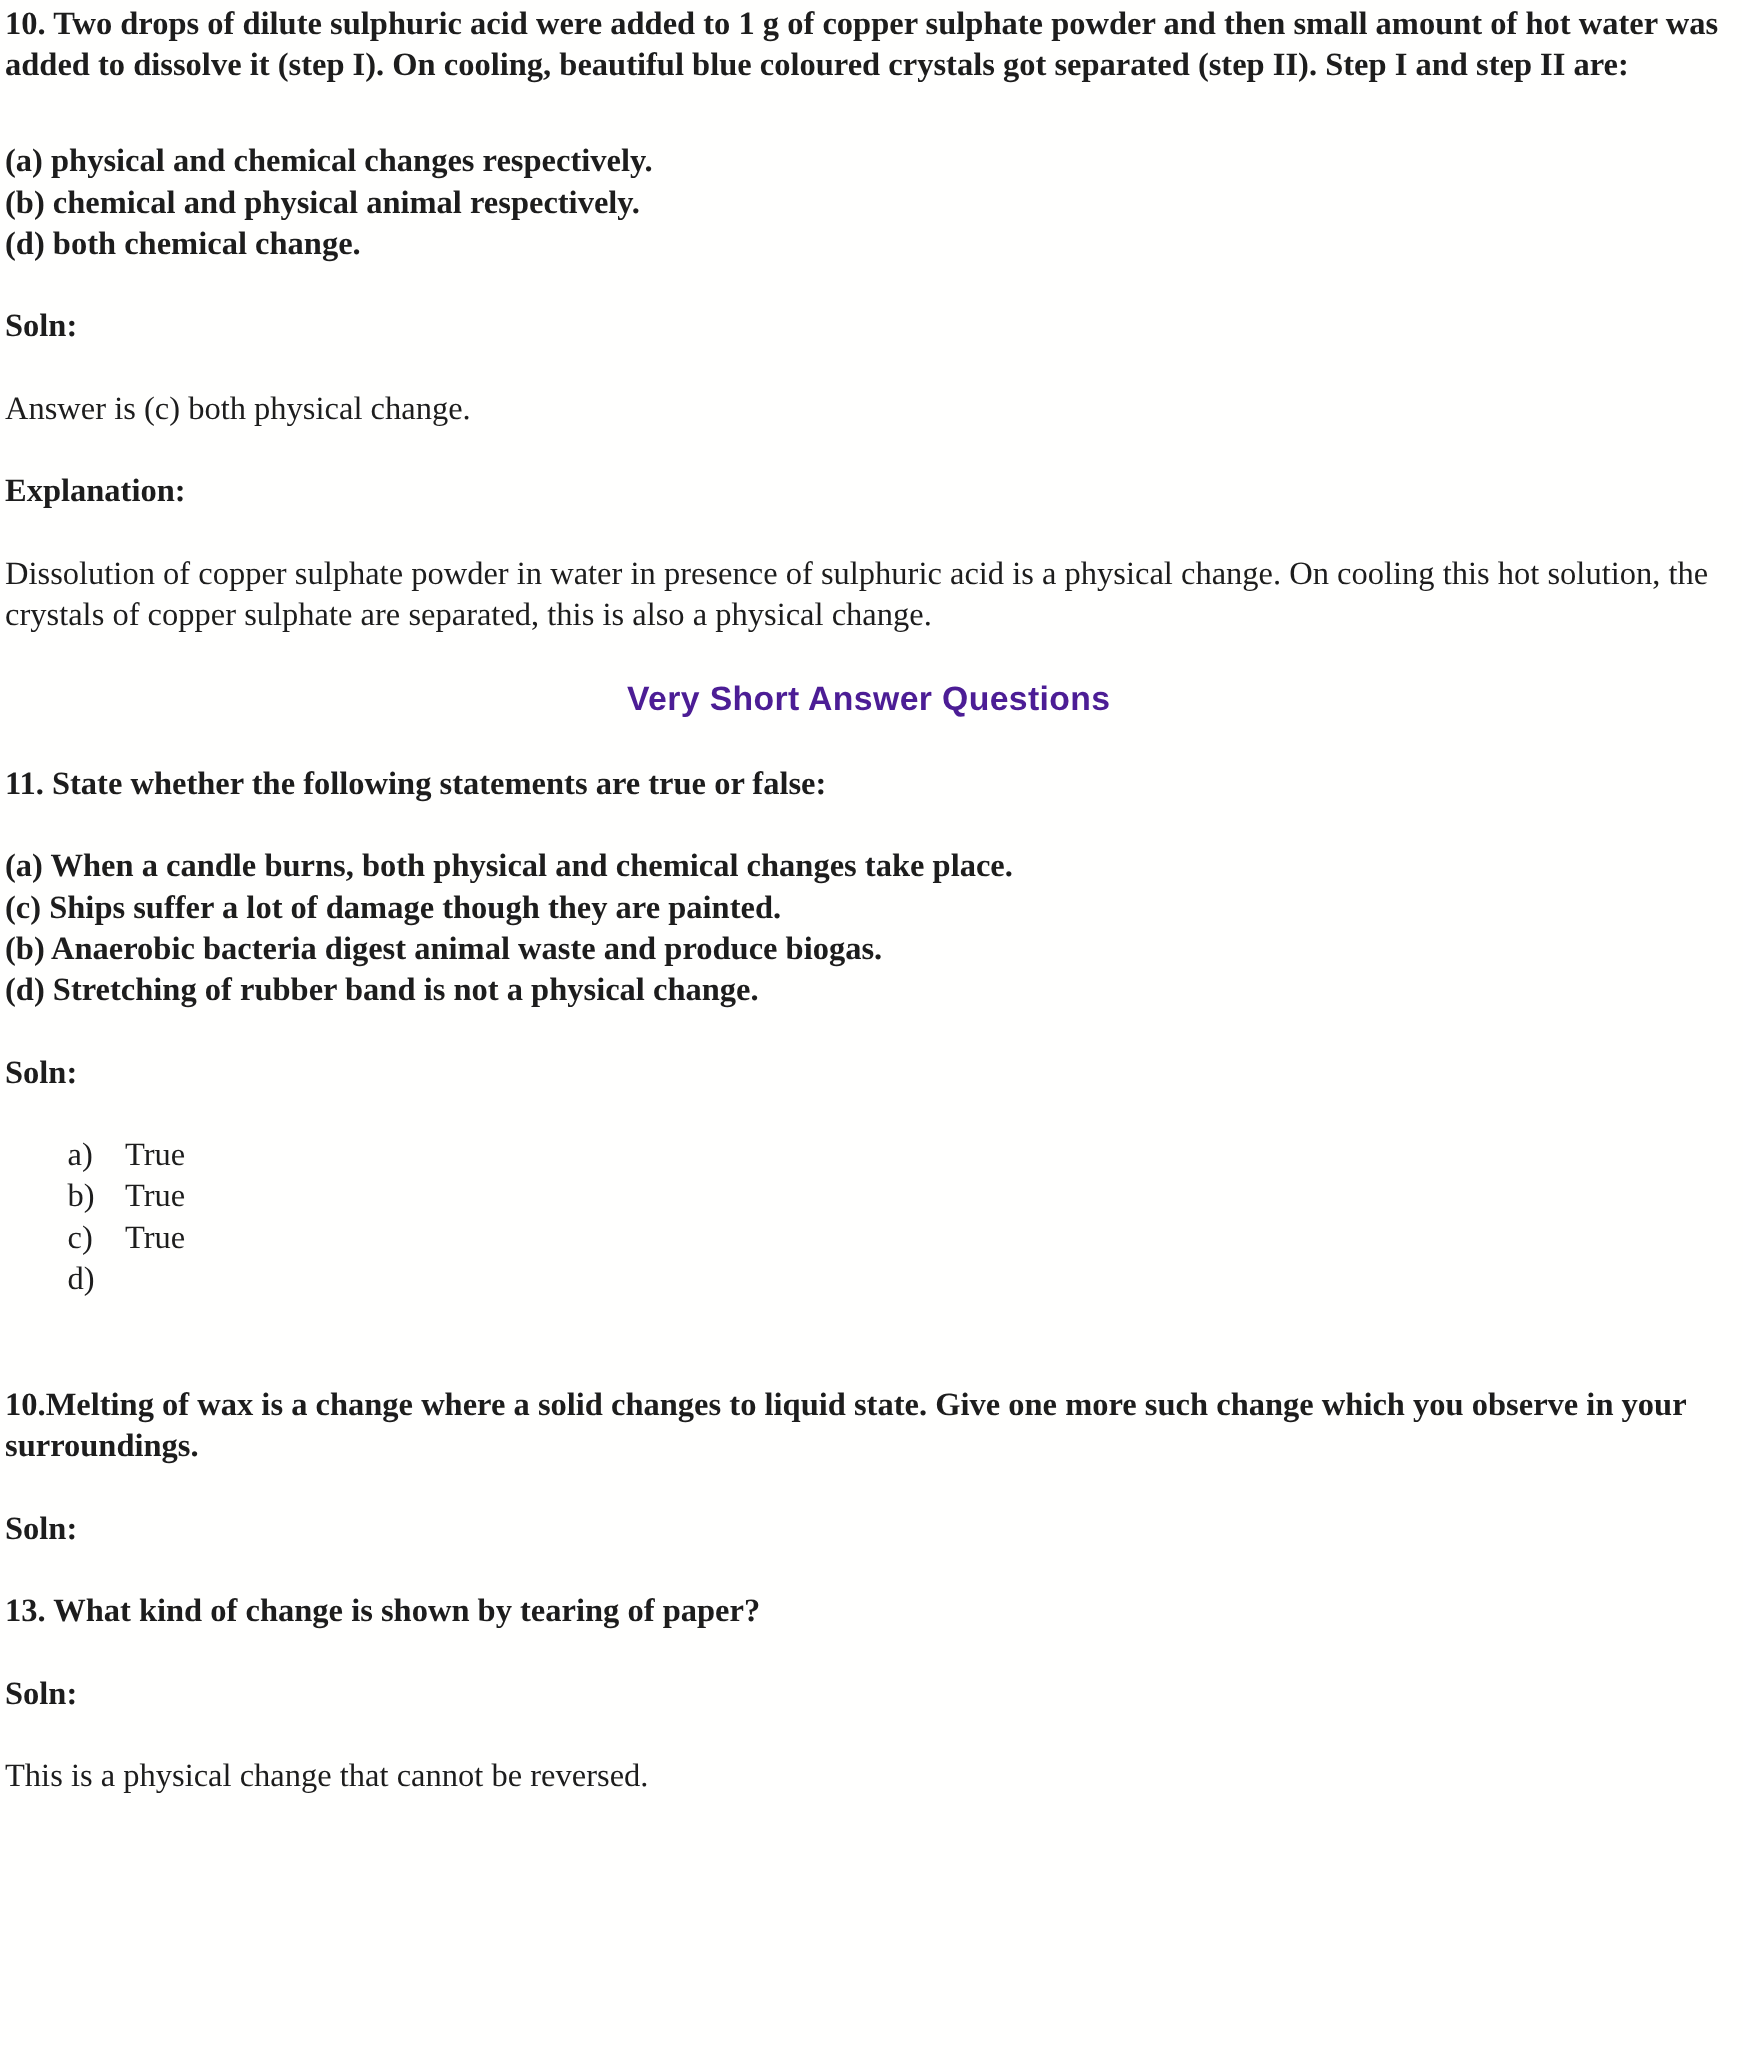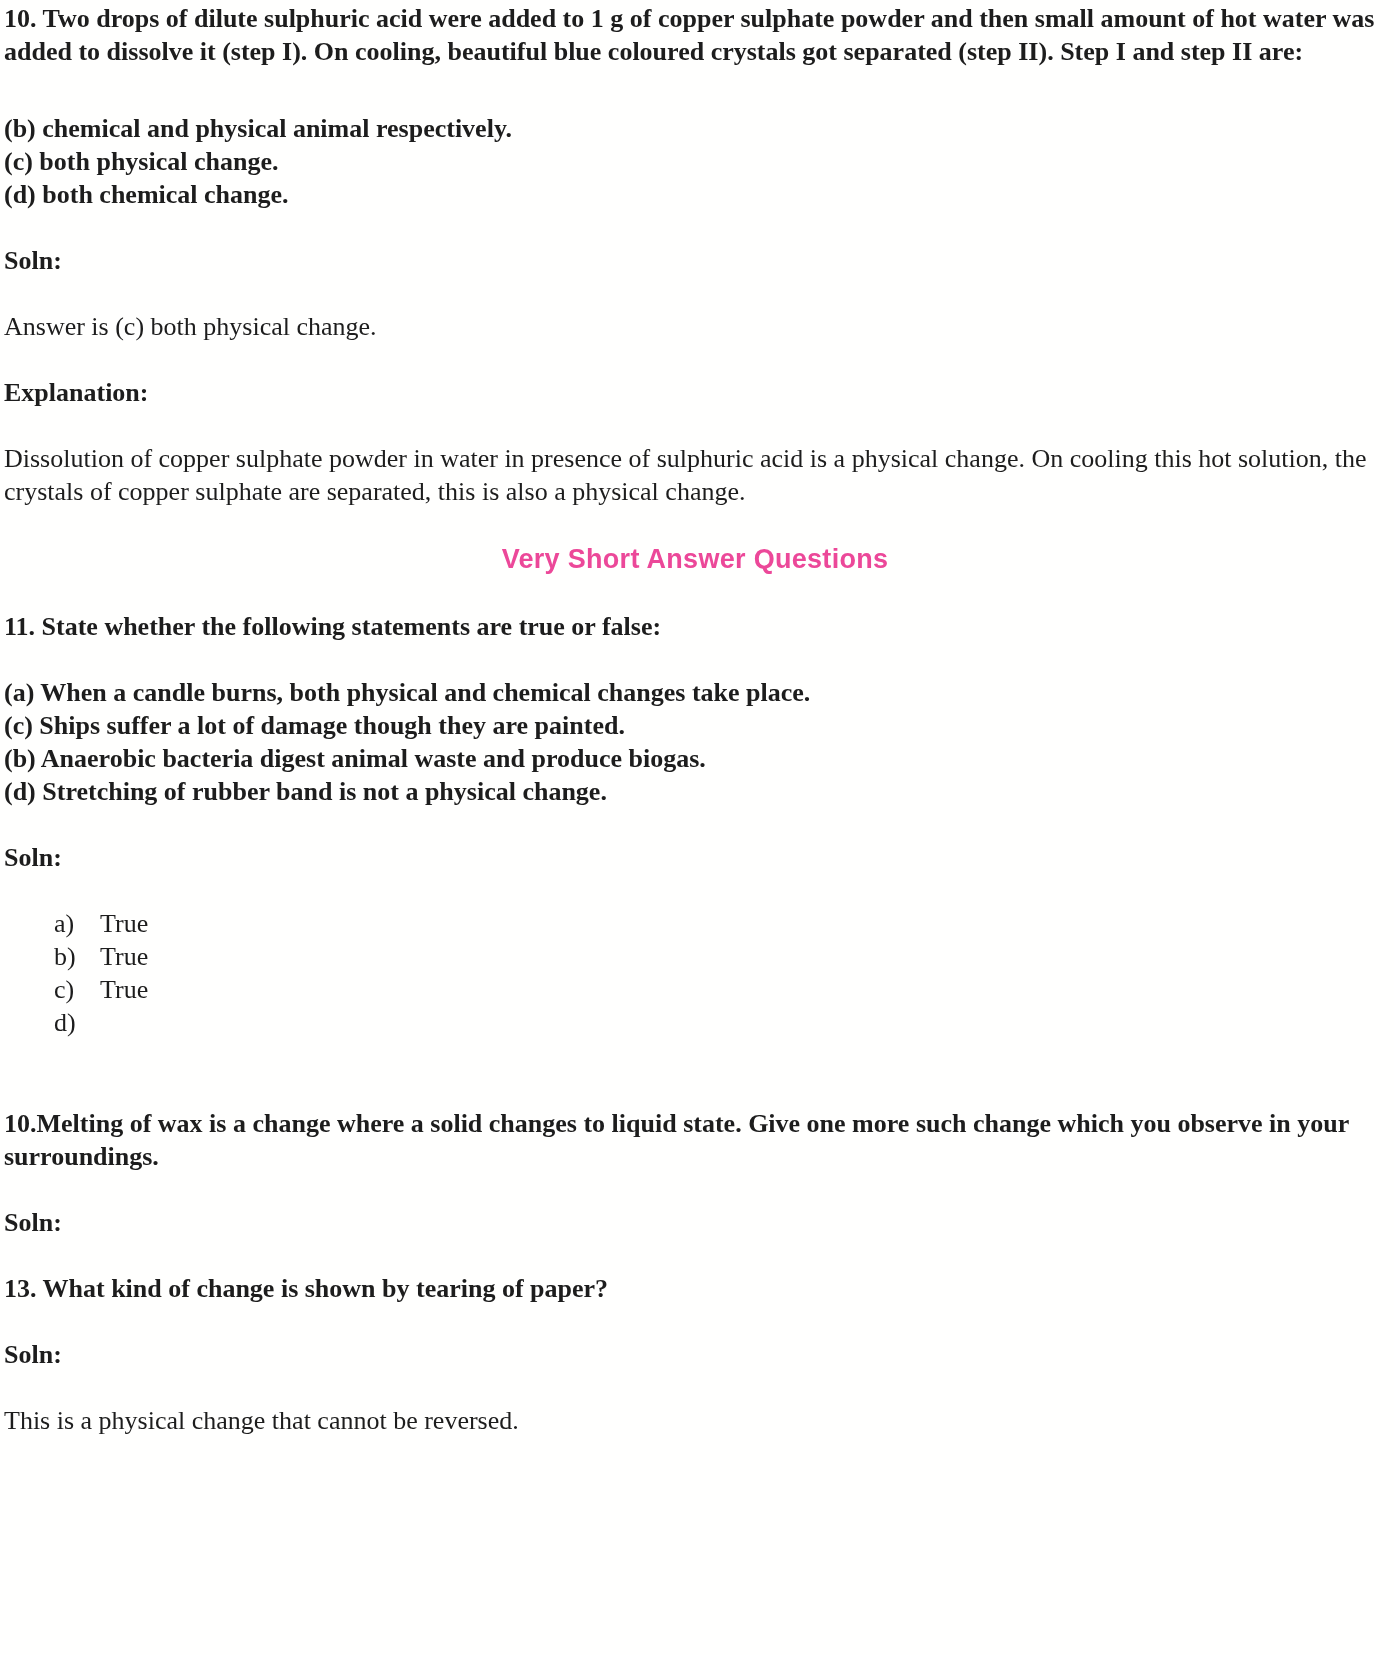--- a/index.html
+++ b/index.html
@@ -34,34 +34,34 @@
   .ans-row .marker { flex: 0 0 46px; width: 46px; }
 </style>
 </head>
 <body>
 
 <main class="doc" style="color: rgb(29, 29, 29);">
 
   <p class="bold mb-lg">10. Two drops of dilute sulphuric acid were added to 1 g of copper sulphate powder and then small amount of hot water was added to dissolve it (step I). On cooling, beautiful blue coloured crystals got separated (step II). Step I and step II are:</p>
 
   <div class="opts">
+    <p class="bold">(a) physical and chemical changes respectively.</p>
     <p class="bold">(b) chemical and physical animal respectively.</p>
-    <p class="bold">(c) both physical change.</p>
     <p class="bold">(d) both chemical change.</p>
   </div>
 
   <p class="bold">Soln:</p>
 
   <p>Answer is (c) both physical change.</p>
 
   <p class="bold">Explanation:</p>
 
   <p>Dissolution of copper sulphate powder in water in presence of sulphuric acid is a physical change. On cooling this hot solution, the crystals of copper sulphate are separated, this is also a physical change.</p>
 
-  <h2 class="section-heading" style="color: #ec4899;">Very Short Answer Questions</h2>
+  <h2 class="section-heading" style="color: #4c1d95;">Very Short Answer Questions</h2>
 
   <p class="bold">11. State whether the following statements are true or false:</p>
 
   <div class="opts">
     <p class="bold">(a) When a candle burns, both physical and chemical changes take place.</p>
     <p class="bold">(c) Ships suffer a lot of damage though they are painted.</p>
     <p class="bold">(b) Anaerobic bacteria digest animal waste and produce biogas.</p>
     <p class="bold">(d) Stretching of rubber band is not a physical change.</p>
   </div>
 

